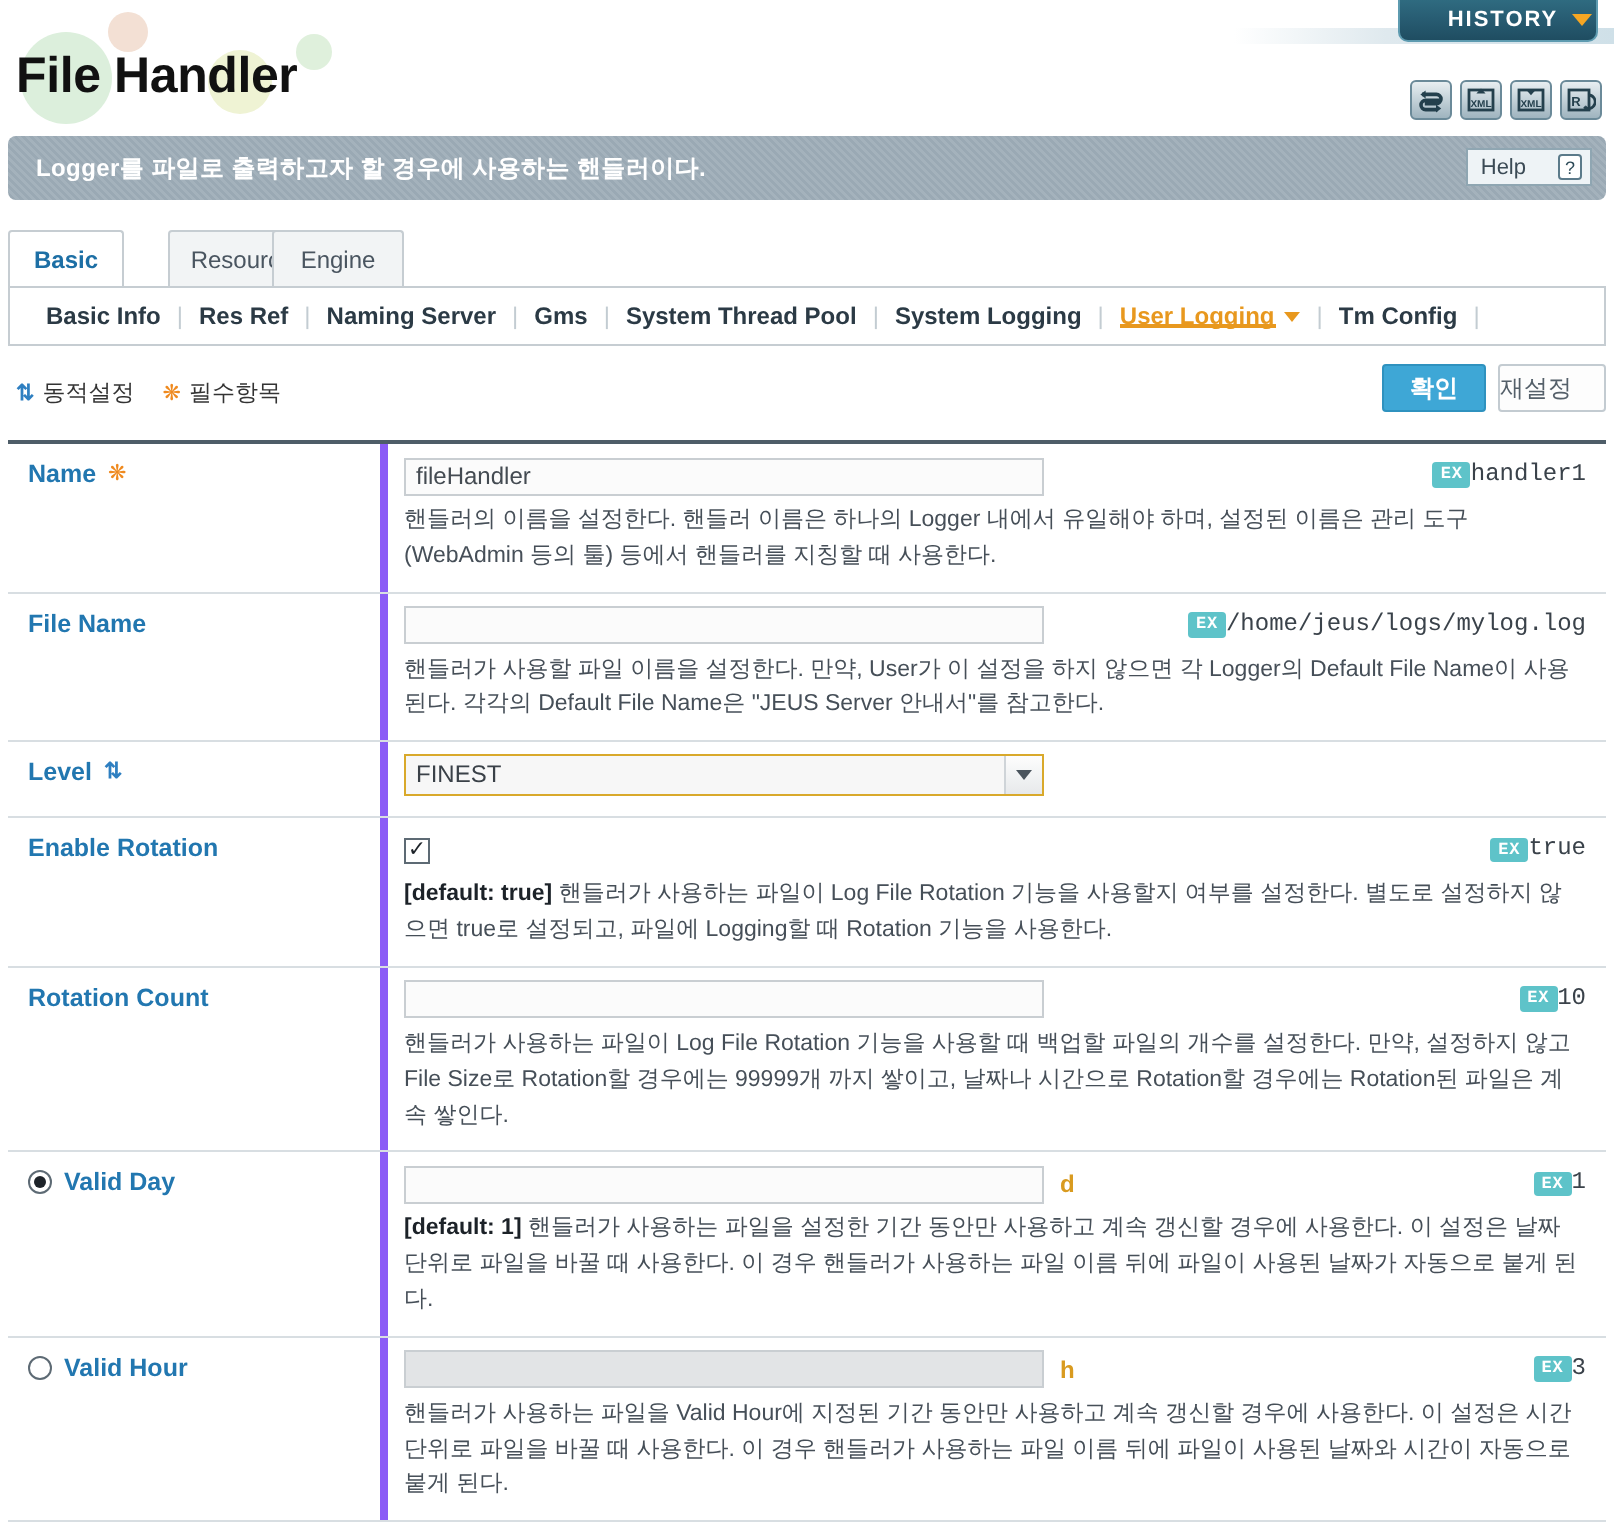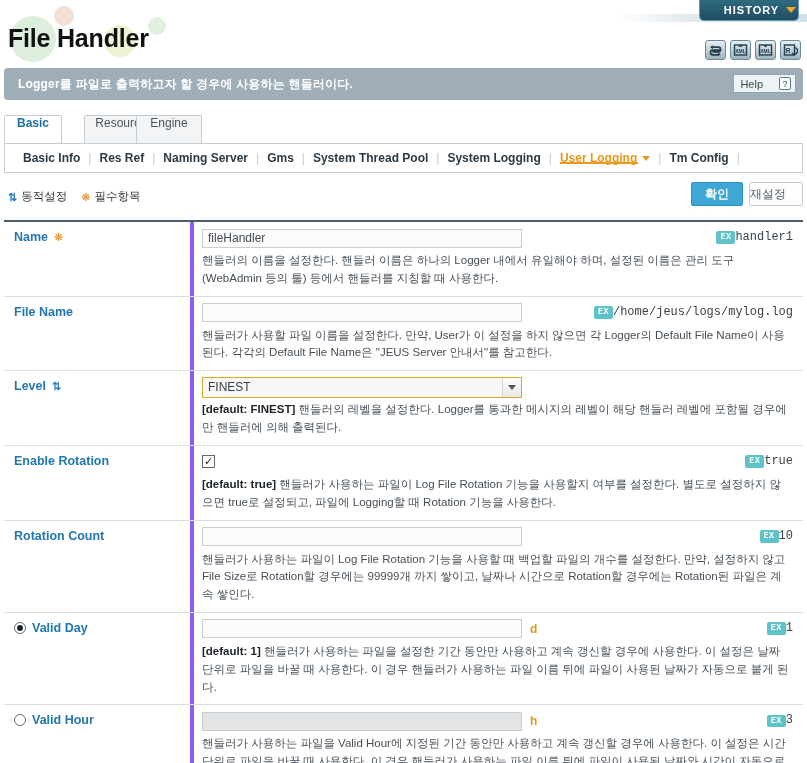--- a/index.html
+++ b/index.html
@@ -103,21 +103,21 @@
   }
 
   
   .tabs-row {
     position: absolute; top: 115px; left: 4px; width: 799px; height: 28px;
   }
   .tab {
     position: absolute; top: 0; height: 28px;
     border: 1px solid #c6cdd2; border-bottom: none;
     background: #f2f4f5;
-    display: flex; justify-content: center;
+    display: flex; align-items: center; justify-content: center;
     font-size: 12px; color: #4a5560; cursor: pointer;
     border-radius: 2px 2px 0 0;
   }
   .tab.active {
     background: #ffffff; color: #1d6fa5; font-weight: bold;
     border-color: #c6cdd2; z-index: 3;
   }
   .tab-0 { left: 0px;   width: 58px; }
   .tab-1 { left: 58px;  width: 74px; margin-left: 22px; }
   .tab-2 { left: 132px; width: 66px; }
@@ -414,24 +414,20 @@
     </div>
     <div class="fcell-body">
       <div class="ctl-line">
         <span class="sel-wrap">
           <input class="sel-input" type="text" readonly="" value="FINEST" style="">
           <span class="sel-arrow">
               <i></i>
             </span>
         </span>
       </div>
-      <div class="desc">
-        <b>[default: FINEST]</b>
-        <span>핸들러의 레벨을 설정한다. Logger를 통과한 메시지의 레벨이 해당 핸들러 레벨에 포함될 경우에만 핸들러에 의해 출력된다.</span>
-      </div>
     </div>
   </div>
 
   <div class="frow">
     <div class="fcell-label">
       <span class="ltext">Enable Rotation</span>
     </div>
     <div class="fcell-body">
       <div class="ctl-line">
         <span class="chk">✓</span>

